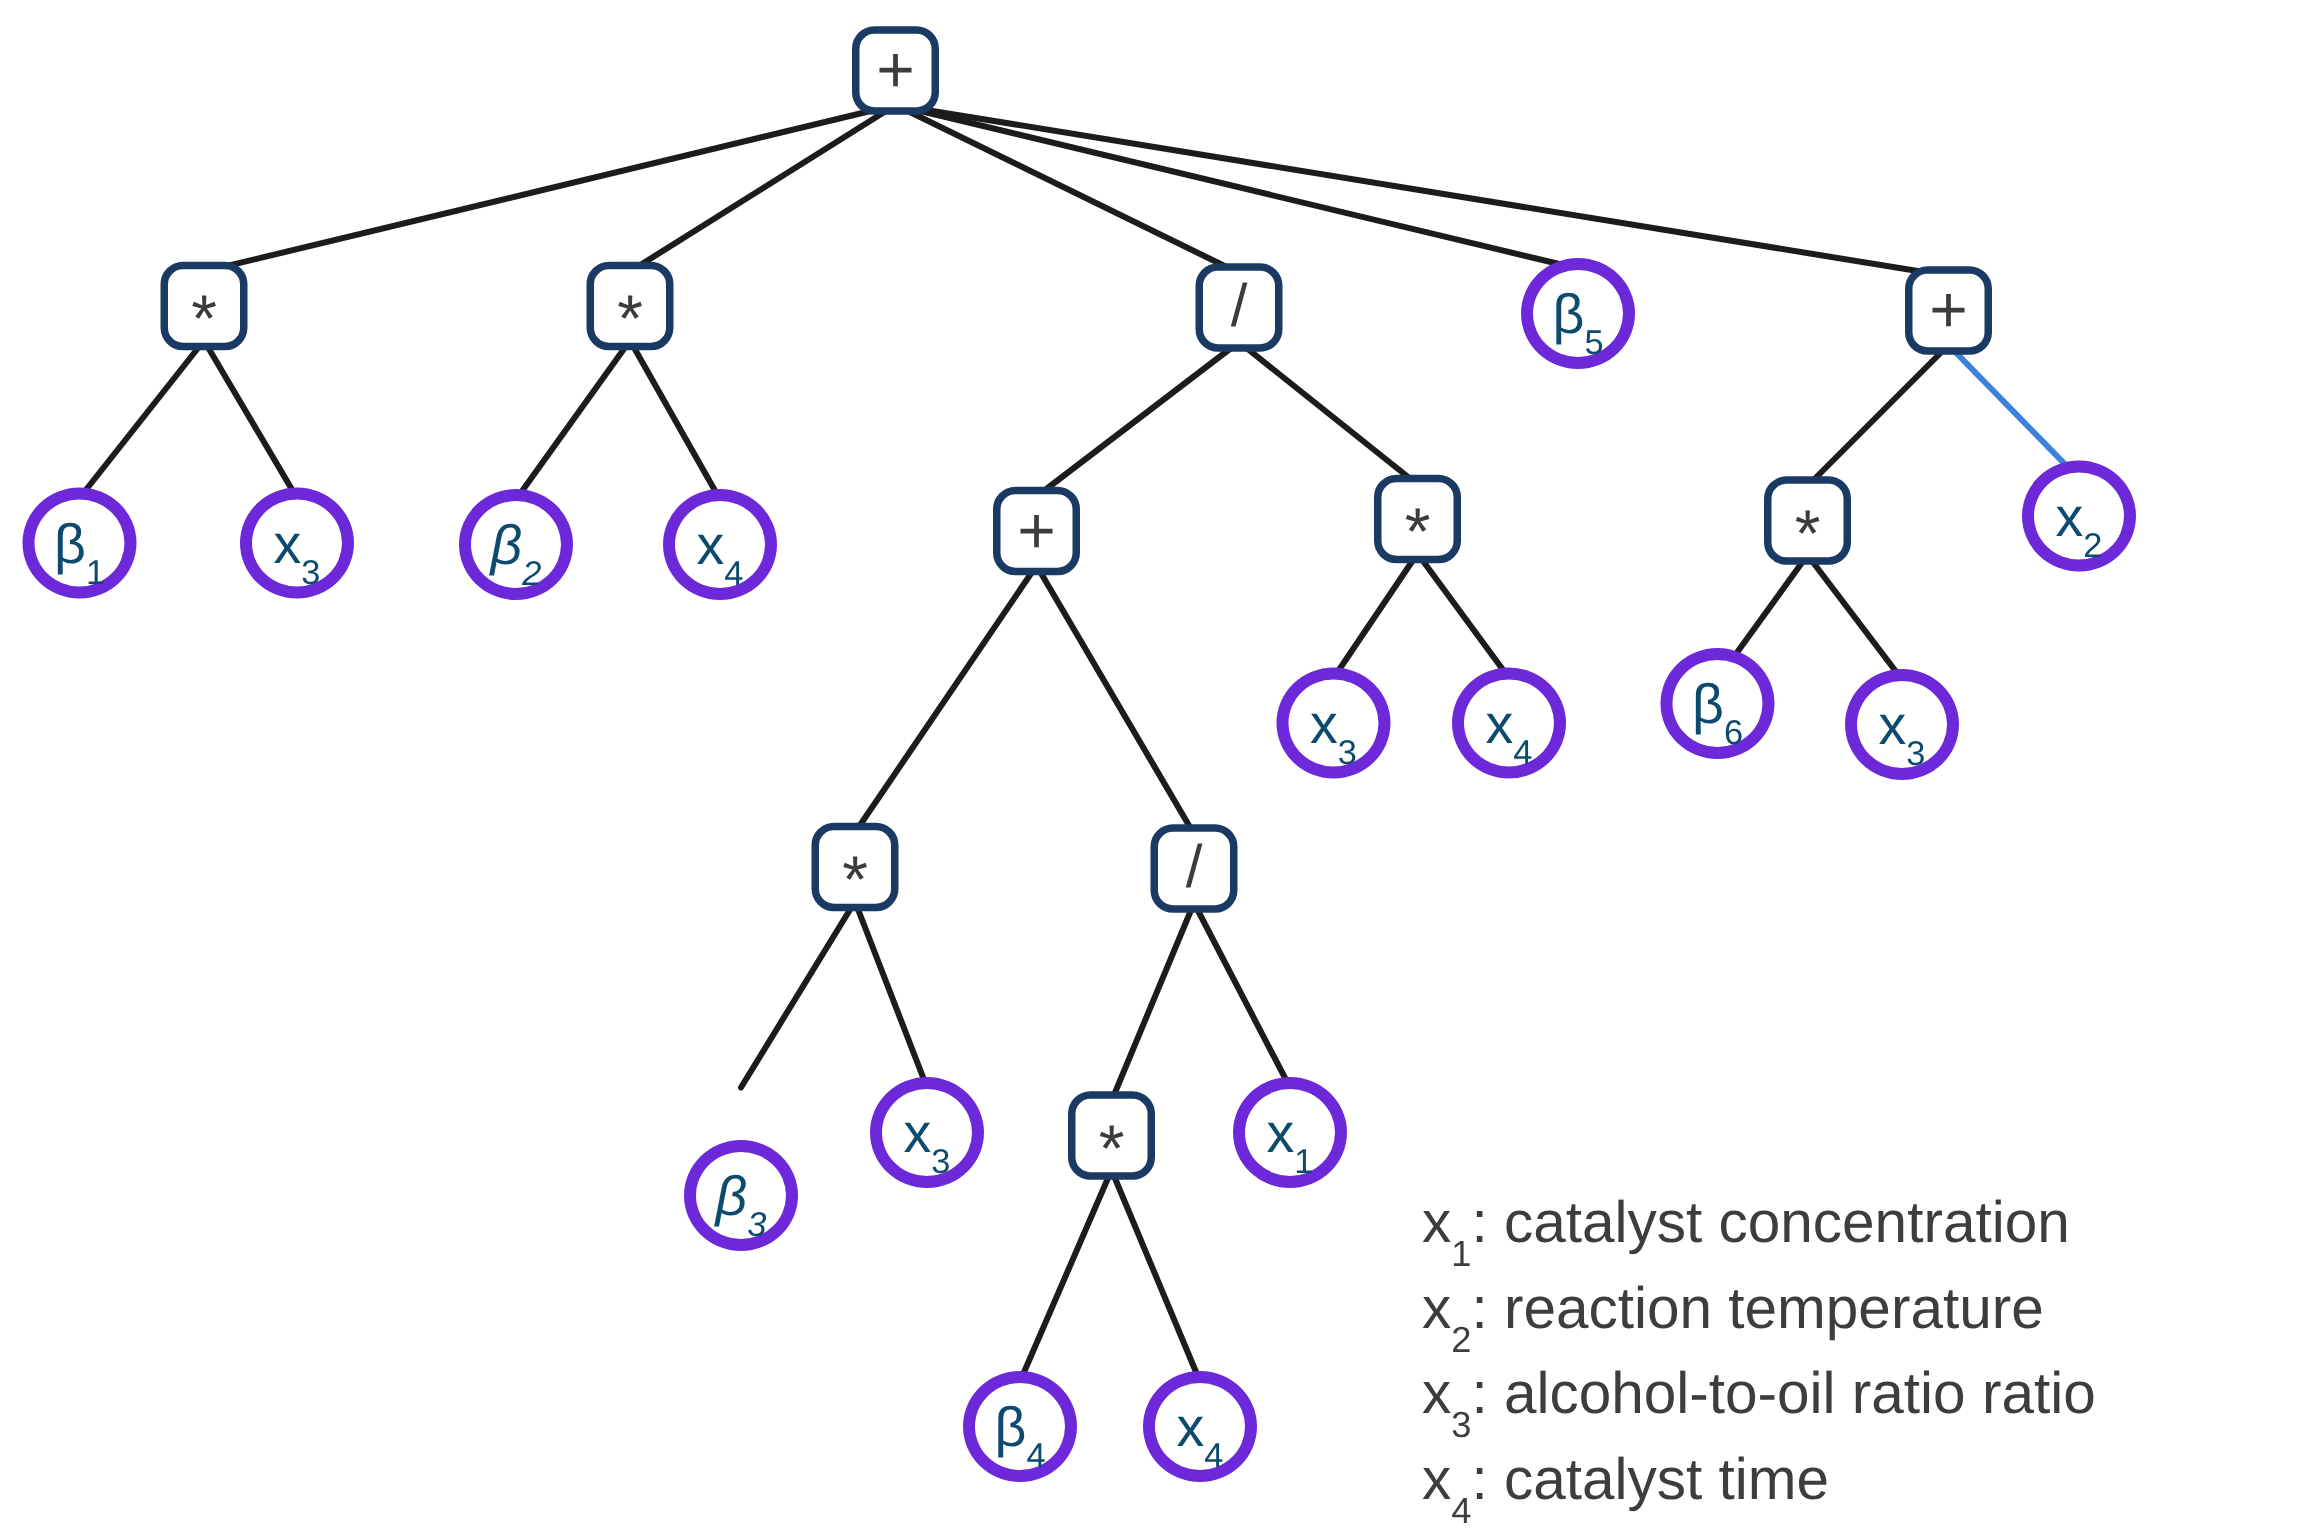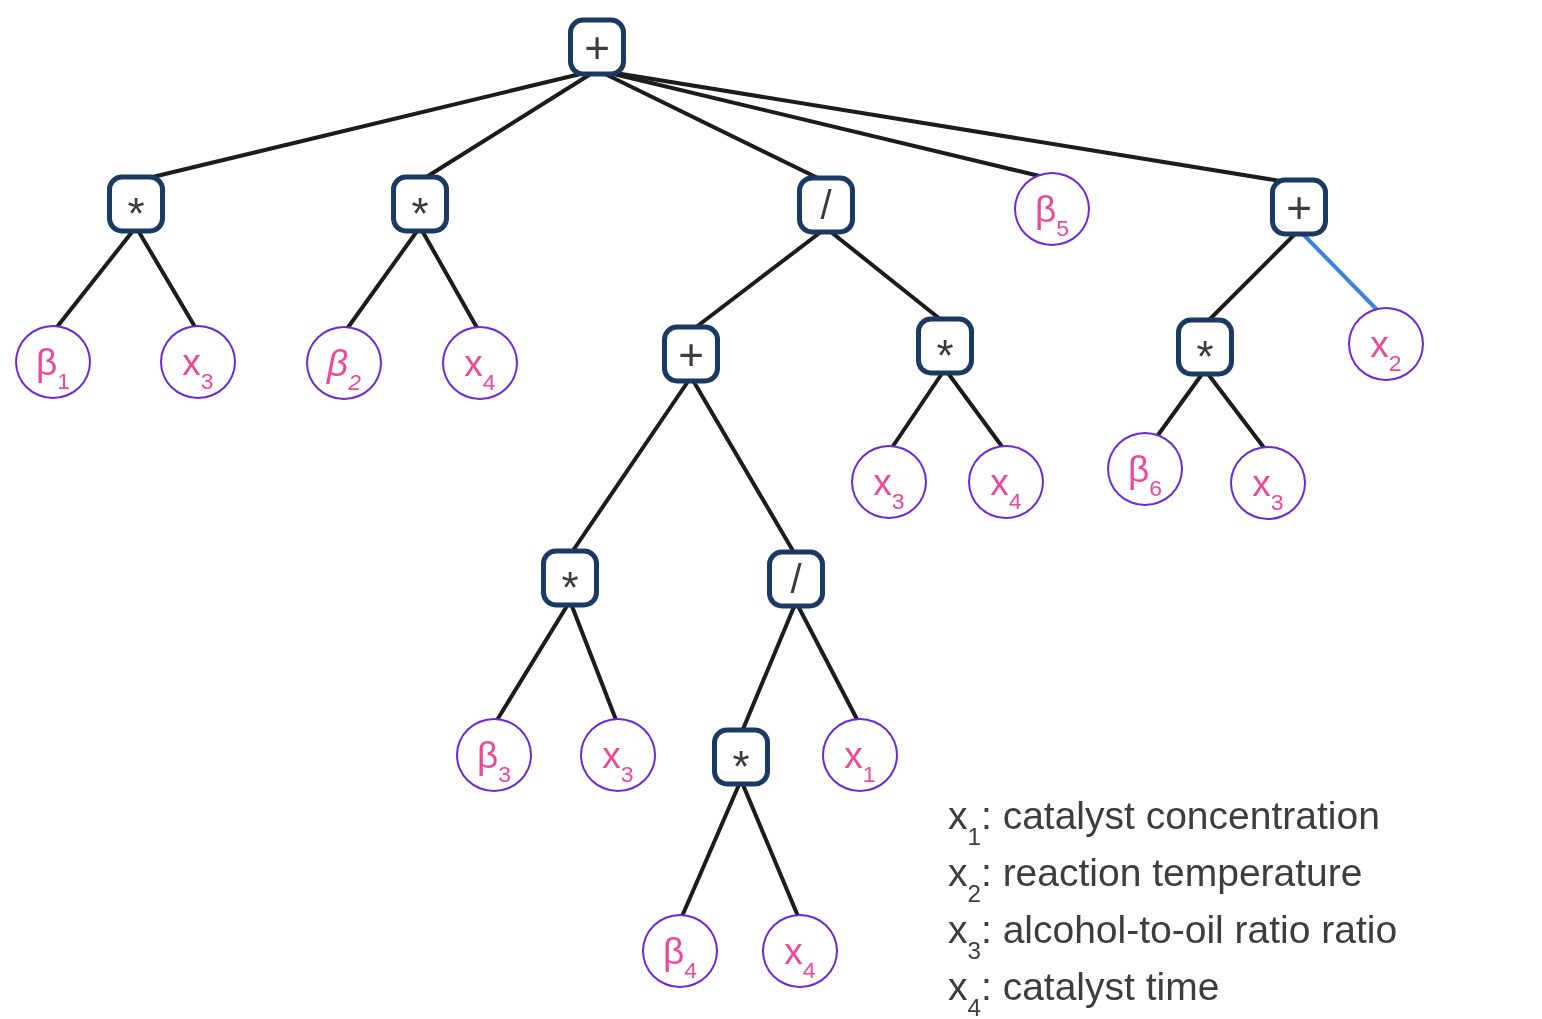--- a/index.html
+++ b/index.html
@@ -35,24 +35,24 @@
   .node.square {
     width: 58px;
     height: 59px;
     border: 5px solid #1b3a63;
     border-radius: 15px;
     font-size: 44px;
   }
   .node.circle {
     width: 76px;
     height: 74px;
-    border: 2px solid #6d28d9;
+    border: 8px solid #6d28d9;
     border-radius: 50%;
     font-size: 37px;
-    color: #ec4899;
+    color: #0c4a6e;
   }
   .node .lbl { line-height: 1; }
   .node .lbl.op-star { transform: translateY(9px); }
   .node .lbl.op-div  { font-size: 40px; transform: translateY(-1px); }
   .node sub,
   .legend sub {
     font-size: 0.62em;
     line-height: 0;
     position: relative;
     top: 0.28em;
@@ -154,21 +154,21 @@
       </div>
       <div class="node circle" style="left: 1268px; top: 483px;">
         <span class="lbl">x<sub>3</sub></span>
       </div>
       <div class="node square" style="left: 570px; top: 578px;">
         <span class="lbl op-star">*</span>
       </div>
       <div class="node square" style="left: 796px; top: 579px;">
         <span class="lbl op-div">/</span>
       </div>
-      <div class="node circle" style="left: 494px; top: 755px;">
+      <div class="node circle" style="left: 494px; top: 797px; font-style: italic;">
         <span class="lbl">β<sub>3</sub></span>
       </div>
       <div class="node circle" style="left: 618px; top: 755px;">
         <span class="lbl">x<sub>3</sub></span>
       </div>
       <div class="node square" style="left: 741px; top: 757px;">
         <span class="lbl op-star">*</span>
       </div>
       <div class="node circle" style="left: 860px; top: 755px;">
         <span class="lbl">x<sub>1</sub></span>

